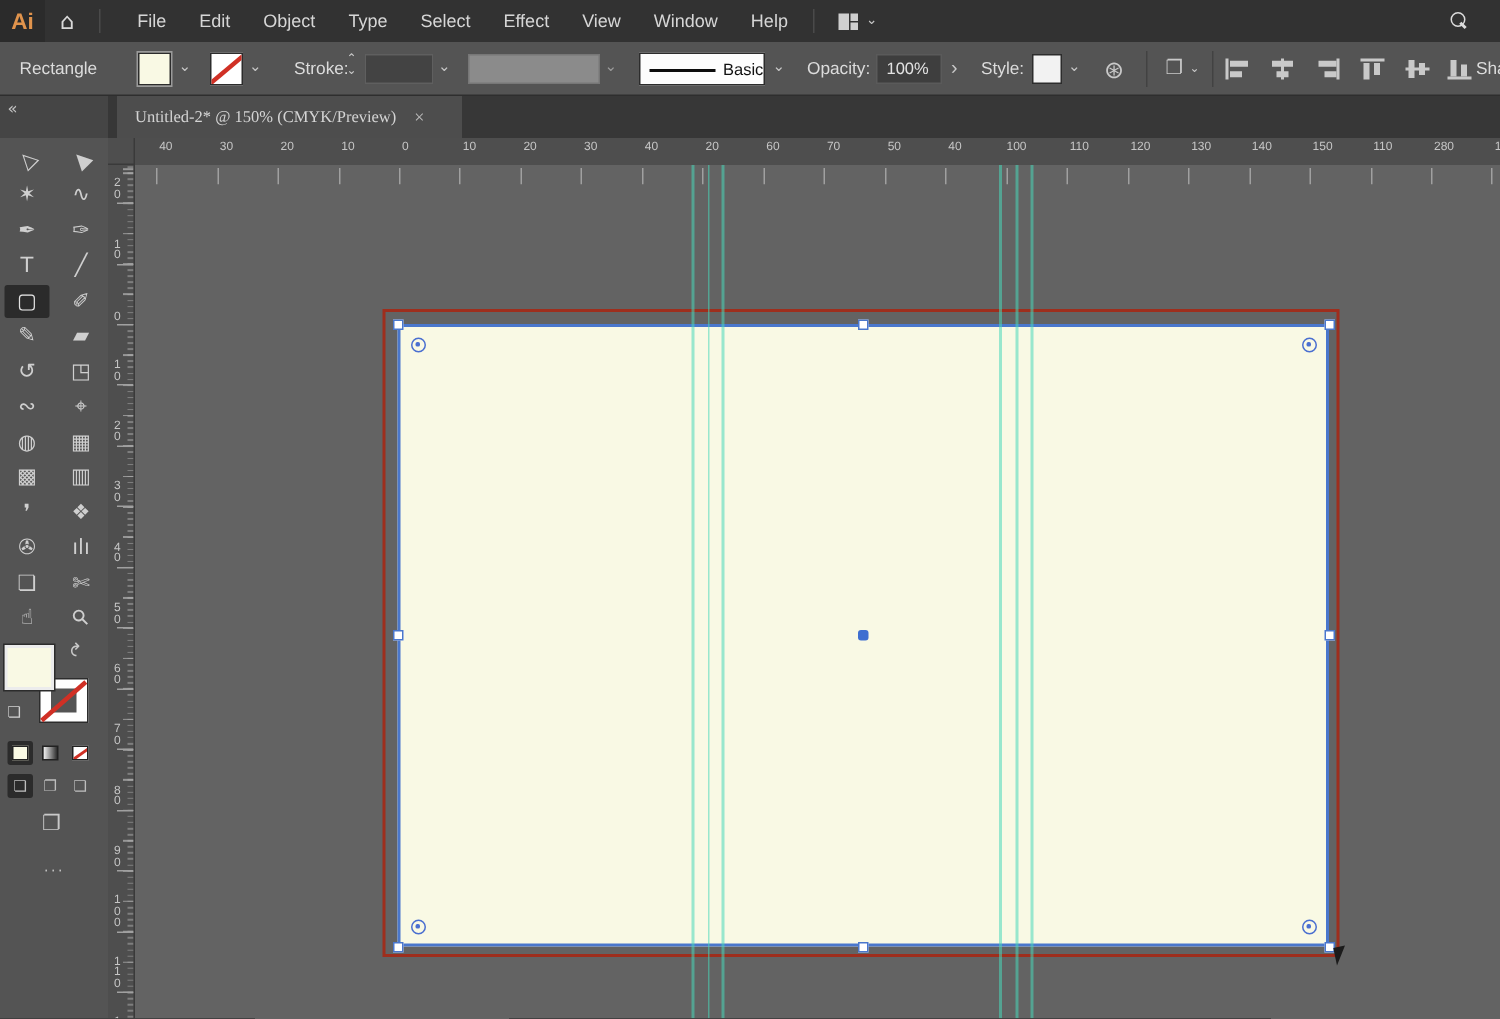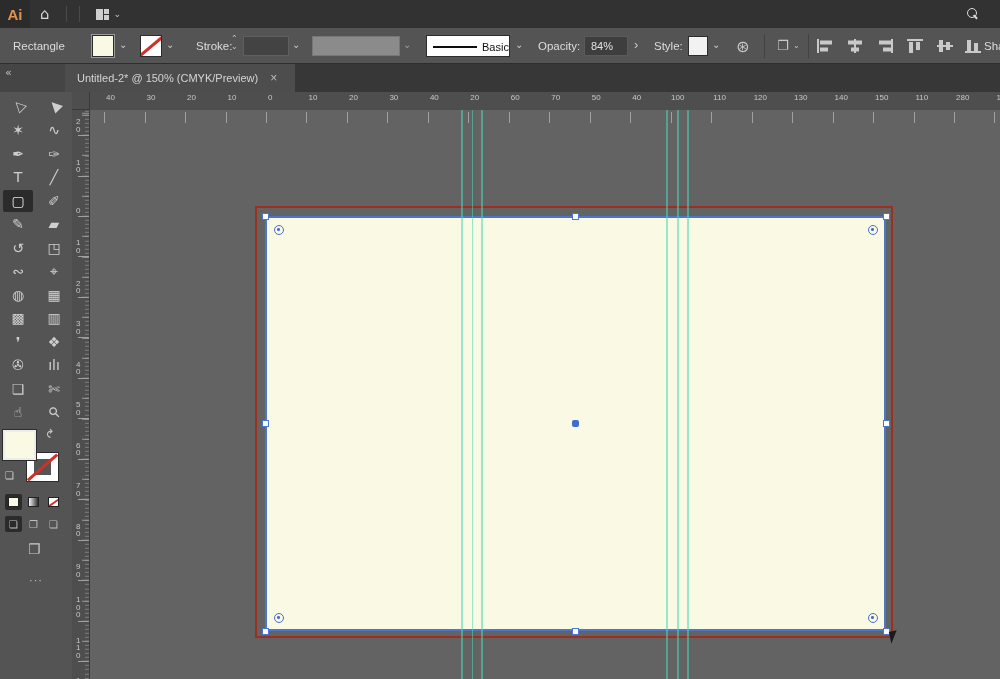--- a/index.html
+++ b/index.html
@@ -54,22 +54,22 @@
               color:#e2e2e2; font-size:11px; line-height:18px; padding-left:6px; }
   .style-swatch { top:8px; width:20px; height:20px; background:#f2f2f2; border:1px solid #2c2c2c; }
   .cb-sep { top:6px; width:1px; height:24px; background:#424242; }
   .align-ic { top:9px; width:22px; height:18px; }
   .align-ic svg { display:block; }
 
   
   .tabrow { position:absolute; left:0; top:64px; width:1000px; height:28px; background:#373737; }
   .tab-spacer { position:absolute; left:0; top:0; width:72px; height:28px; background:#454545; }
   .collapse { position:absolute; left:5px; top:2px; color:#c2c2c2; font-size:11px; letter-spacing:-2px; }
-  .tab { position:absolute; left:65px; top:0; height:28px; width:230px; background:#4d4d4d;
-         display:flex; align-items:center; }
+  .tab { position:absolute; left:78px; top:0; height:28px; width:230px; background:#4d4d4d;
+         display:flex; align-items:center;font-family:Liberation Serif, serif; }
   .tab-title { color:#d4d4d4; font-size:11px; padding-left:12px; white-space:nowrap; }
   .tab-close { color:#bdbdbd; font-size:12px; margin-left:12px; }
 
   
   .toolbar { position:absolute; left:0; top:92px; width:72px; height:587px; background:#545454; }
   .tools { position:absolute; left:0; top:3px; width:72px; display:grid;
            grid-template-columns:36px 36px; grid-auto-rows:23.5px; }
   .tool { display:flex; align-items:center; justify-content:center; }
   .tool .tg { color:#cfcfcf; font-size:14px; font-family:"DejaVu Sans", sans-serif; display:inline-block; }
   .tool.sel { background:#2b2b2b; border-radius:2px; margin:1px 3px; }
@@ -142,20 +142,31 @@
 </style>
 </head>
 <body>
 
 <div class="app">
 
   <header class="menubar">
     <span class="ai-logo">Ai</span>
     <span class="home glyph">⌂</span>
     <span class="mb-sep"></span>
+    <nav class="menus">
+      <span class="menu-item">File</span>
+      <span class="menu-item">Edit</span>
+      <span class="menu-item">Object</span>
+      <span class="menu-item">Type</span>
+      <span class="menu-item">Select</span>
+      <span class="menu-item">Effect</span>
+      <span class="menu-item">View</span>
+      <span class="menu-item">Window</span>
+      <span class="menu-item">Help</span>
+    </nav>
     <span class="mb-sep"></span>
     <span class="ws-icon">
       <i class="ws-a"></i>
       <span class="ws-col">
           <i class="ws-b"></i>
           <i class="ws-b"></i>
         </span>
     </span>
     <span class="ws-chev glyph">⌄</span>
     <span class="mb-space"></span>
@@ -176,21 +187,21 @@
     <span class="cb combo-dark" style="left:243px;width:46px"></span>
     <span class="cb chev glyph" style="left:292px">⌄</span>
     <span class="cb combo-dis" style="left:312px;width:88px"></span>
     <span class="cb chev glyph" style="left:403px;color:#9d9d9d">⌄</span>
     <span class="cb basic-box" style="left:426px">
       <span class="basic-line"></span>
       <span class="basic-text">Basic</span>
     </span>
     <span class="cb chev glyph" style="left:515px">⌄</span>
     <span class="cb cb-label" style="left:538px">Opacity:</span>
-    <span class="cb op-input" style="left:584px">84%</span>
+    <span class="cb op-input" style="left:584px">100%</span>
     <span class="cb" style="left:634px;top:9px;font-size:13px;color:#c9c9c9">›</span>
     <span class="cb cb-label" style="left:654px">Style:</span>
     <span class="cb style-swatch" style="left:688px"></span>
     <span class="cb chev glyph" style="left:712px">⌄</span>
     <span class="cb glyph" style="left:736px;top:9px;font-size:16px;color:#c9c9c9">⊛</span>
     <span class="cb cb-sep" style="left:764px"></span>
     <span class="cb glyph" style="left:777px;top:10px;font-size:13px;color:#c9c9c9">❐</span>
     <span class="cb chev chev-sm glyph" style="left:793px;top:13px">⌄</span>
     <span class="cb cb-sep" style="left:808px"></span>
 

